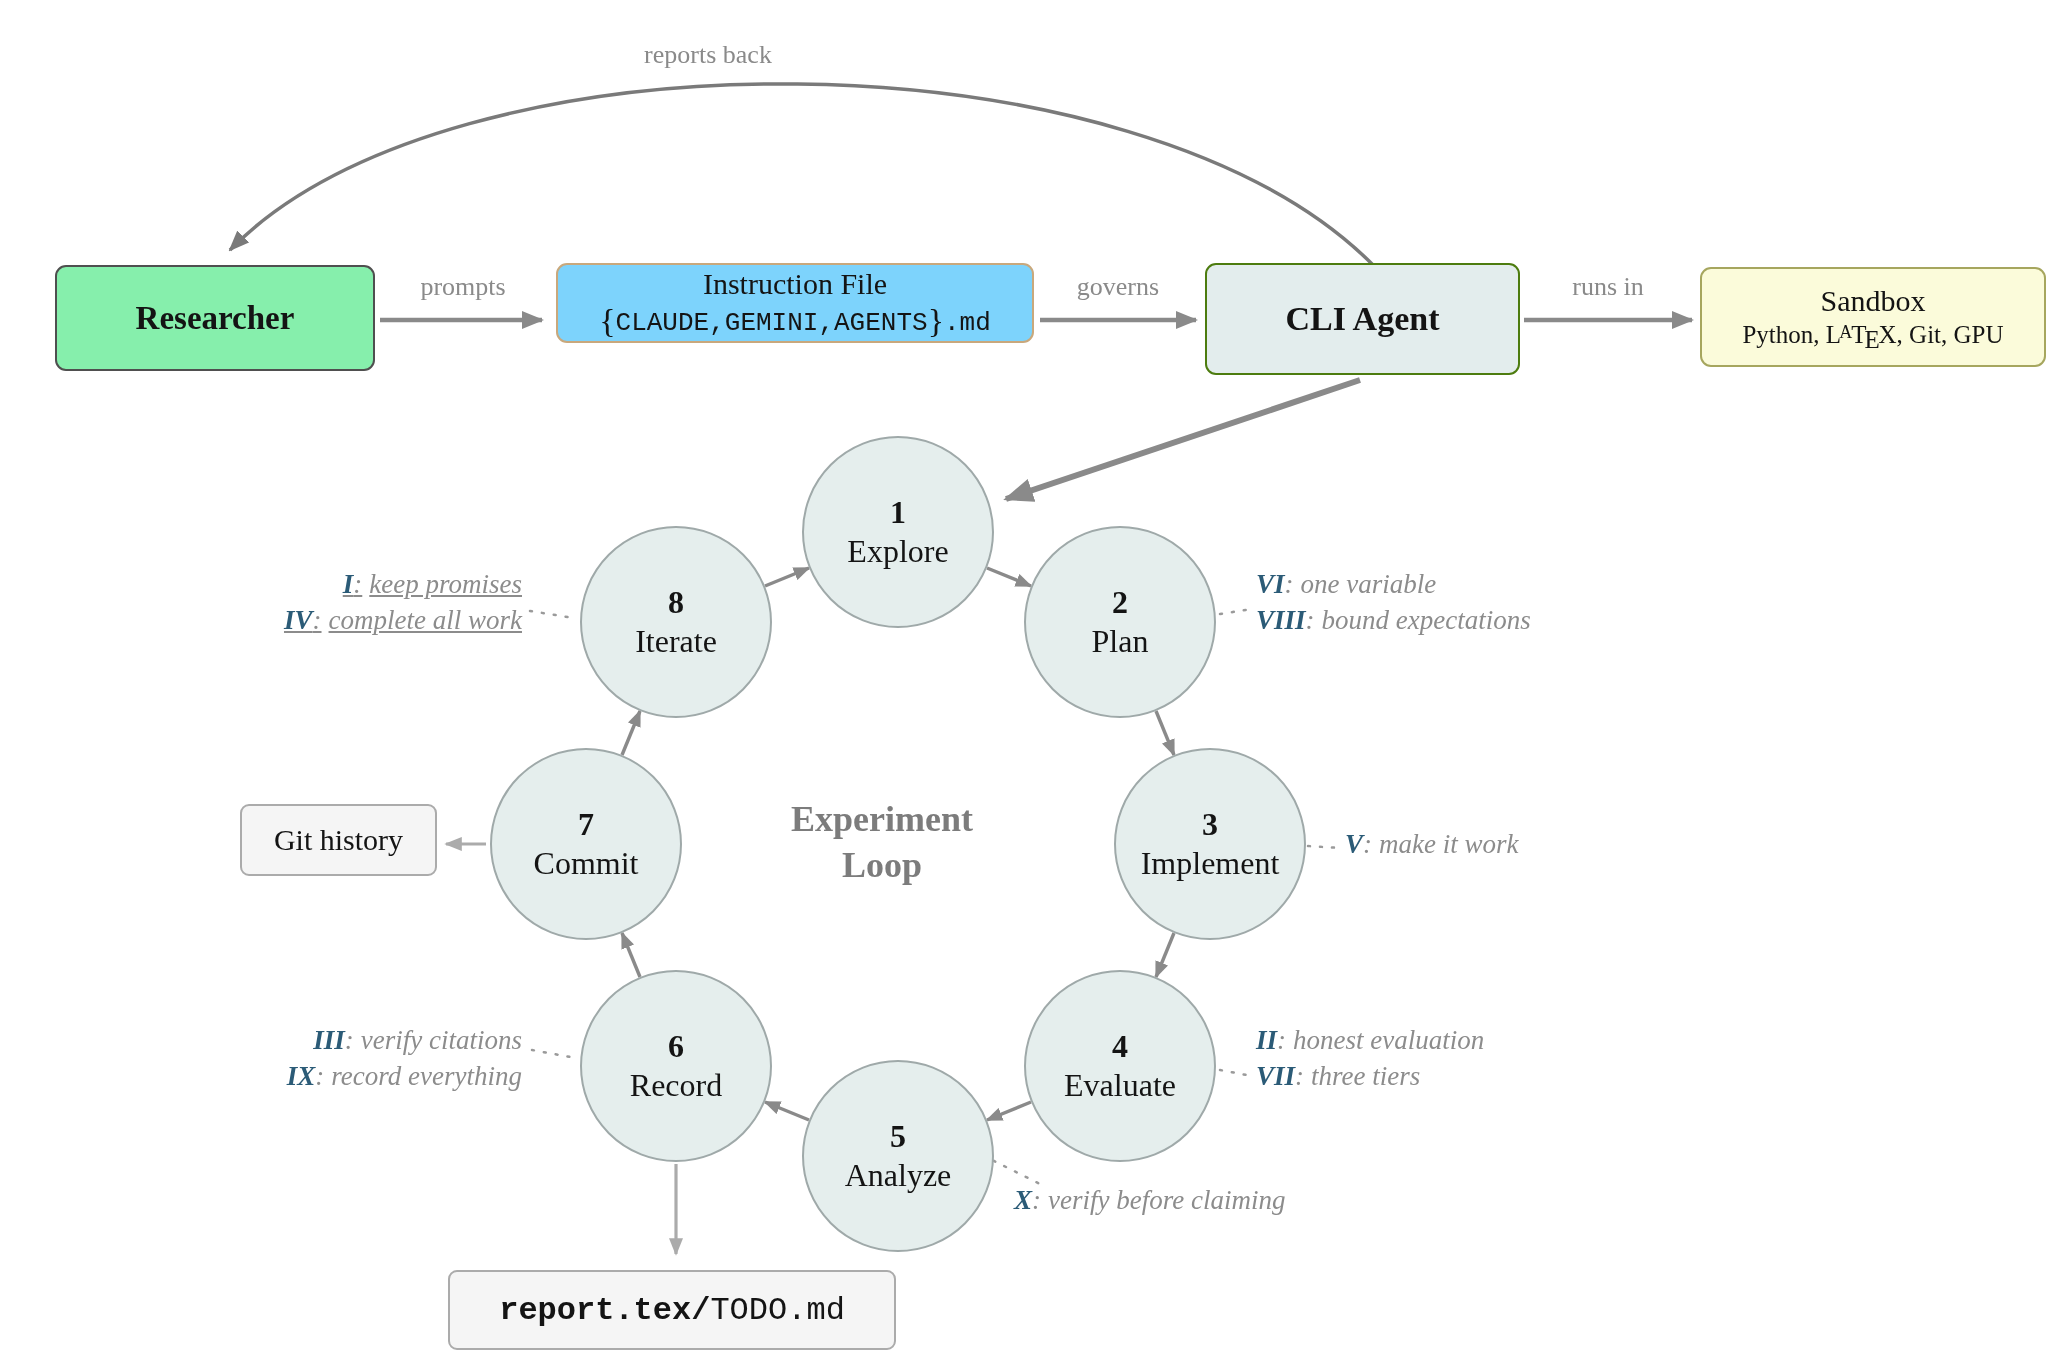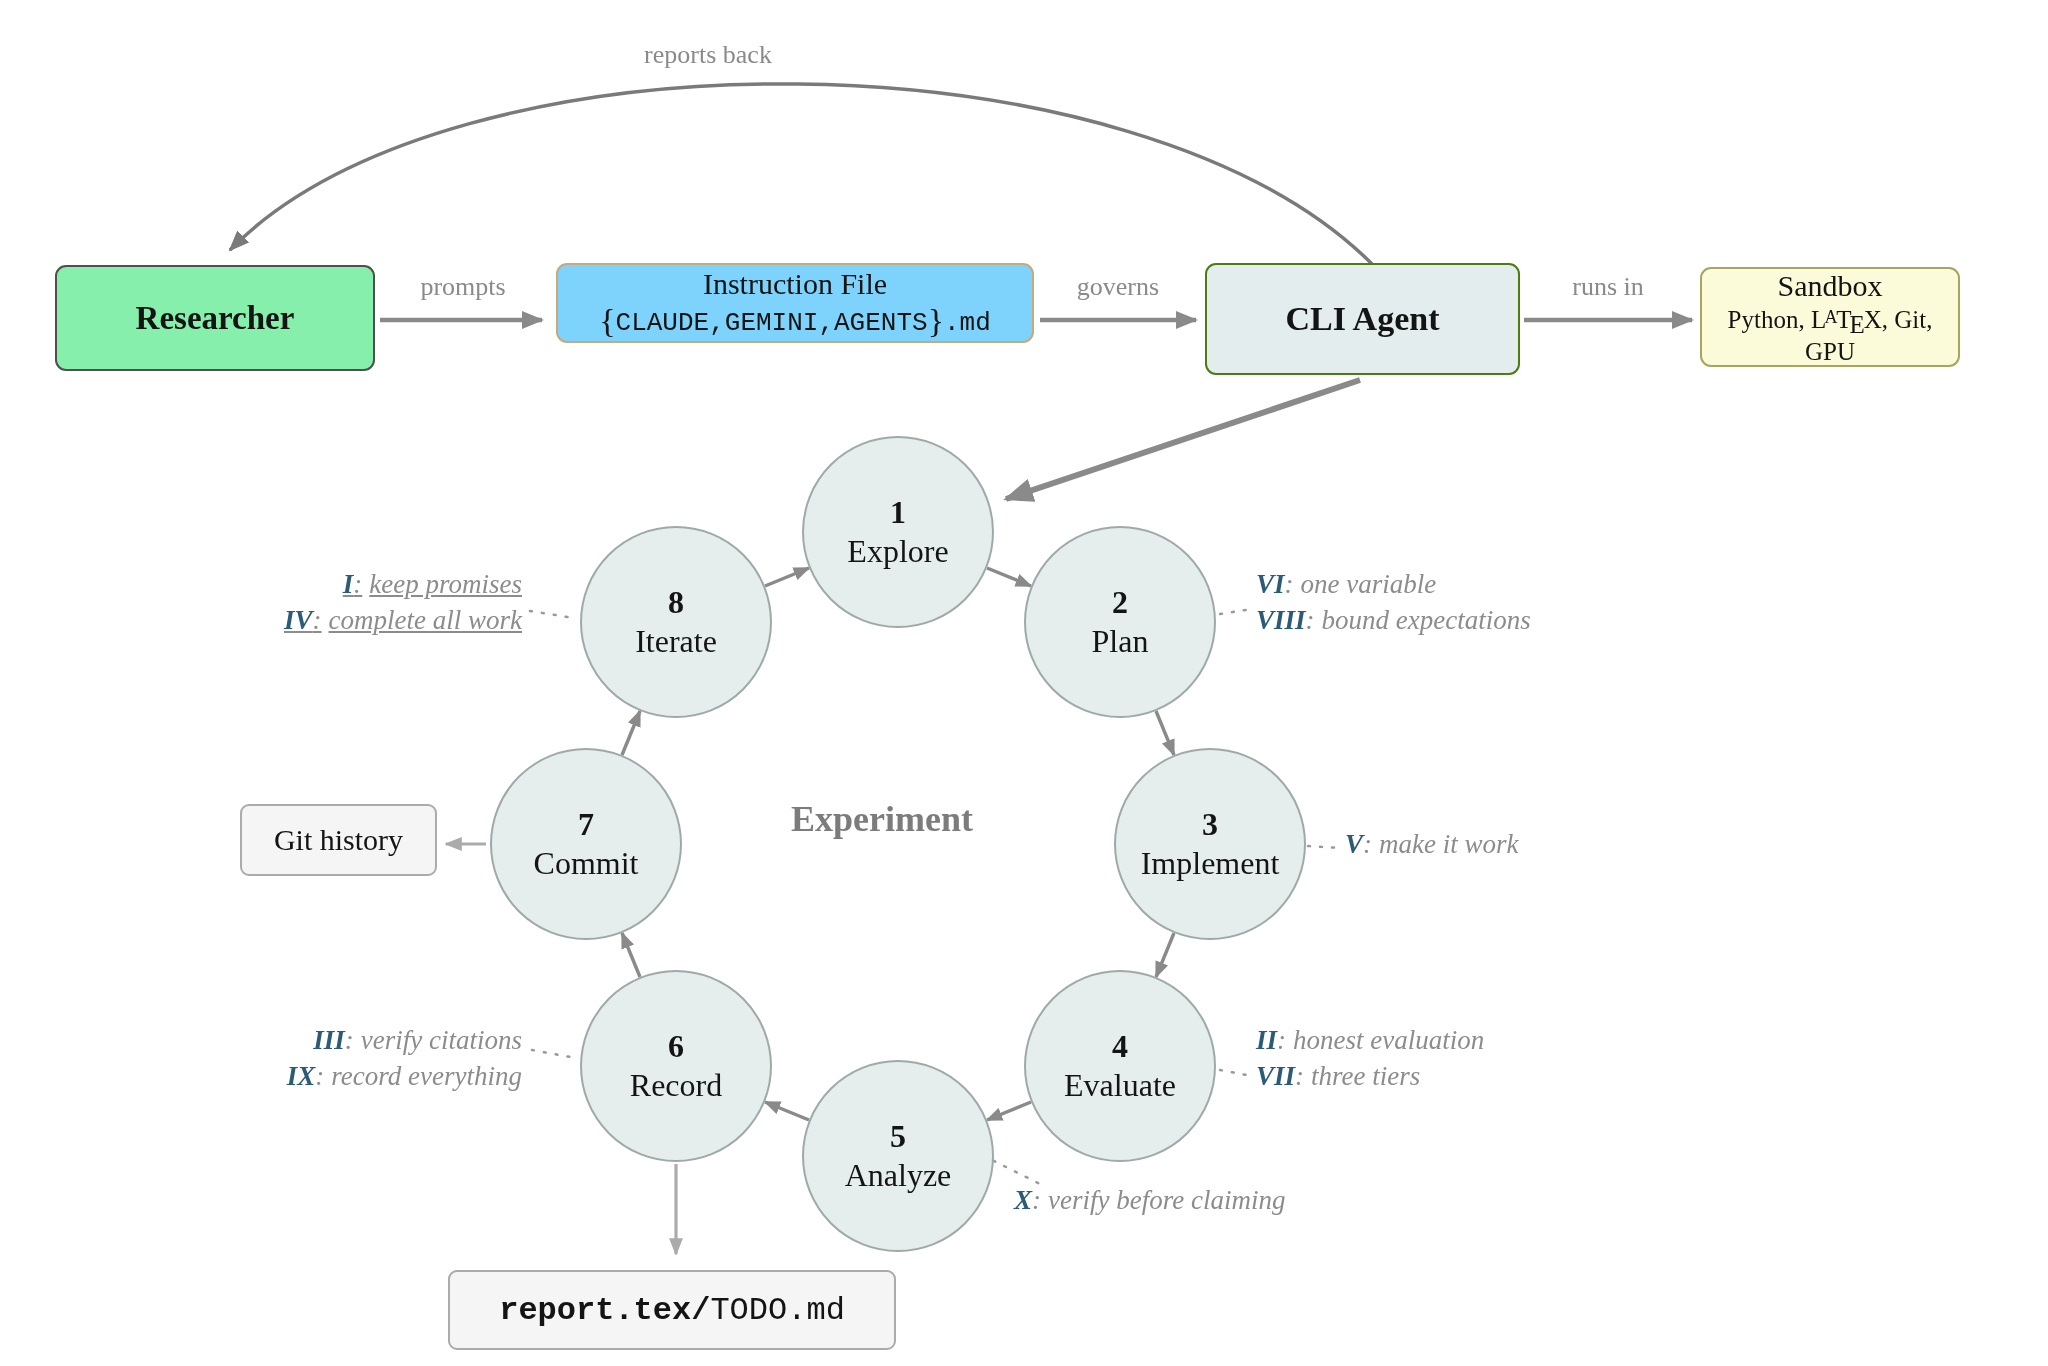--- a/index.html
+++ b/index.html
@@ -13,21 +13,21 @@
     border-radius:11px;box-sizing:border-box;text-align:center;color:#141414;
   }
   #researcher{left:55px;top:265px;width:320px;height:106px;background:#86efac;border:2.5px solid #4F4F4F;}
   #researcher .big{font-weight:bold;font-size:33px;}
   #instruction{left:556px;top:263px;width:478px;height:80px;background:#7dd3fc;border:2px solid #C9A87C;}
   .inst-title{font-size:30px;line-height:38px;}
   .inst-sub{font-family:"Liberation Mono",monospace;font-size:26px;line-height:36px;}
   .inst-sub .brace{font-family:"Liberation Serif",serif;font-size:34px;vertical-align:-2px;}
   #cli{left:1205px;top:263px;width:315px;height:112px;background:#E3EDED;border:2px solid #4d7c0f;}
   #cli .big{font-weight:bold;font-size:34px;}
-  #sandbox{left:1700px;top:267px;width:260px;height:100px;background:#FBFBDA;border:2px solid #A6A65E;}
+  #sandbox{left:1700px;top:267px;width:346px;height:100px;background:#FBFBDA;border:2px solid #A6A65E;}
   .sb-title{font-size:30px;line-height:38px;}
   .sb-sub{font-size:25px;line-height:30px;}
   .latex-a{display:inline-block;font-size:0.72em;transform:translateY(-0.28em);margin-left:-0.10em;margin-right:-0.06em;}
   .latex-e{display:inline-block;transform:translateY(0.2em);margin-left:-0.08em;margin-right:-0.05em;}
   .edge-label{position:absolute;color:#8a8a8a;font-size:26px;text-align:center;}
   .node{
     position:absolute;width:192px;height:192px;border-radius:50%;
     background:#E5EEED;border:2px solid #9FA9A9;box-sizing:border-box;
     display:flex;flex-direction:column;align-items:center;justify-content:center;color:#141414;
   }
@@ -145,20 +145,21 @@
     <span class="num">7</span>
     <span class="lbl">Commit</span>
   </div>
   <div class="node" style="left:580px;top:526px;">
     <span class="num">8</span>
     <span class="lbl">Iterate</span>
   </div>
 
   <div class="loop-title">
     <div>Experiment</div>
+    <div>Loop</div>
   </div>
 
   <div class="ann" style="right:1526px;top:566px;text-align:right;text-decoration:underline;">
     <div><span class="rn">I</span><span>:</span><span class="at">keep promises</span></div>
     <div><span class="rn">IV</span><span>:</span><span class="at">complete all work</span></div>
   </div>
 
   <div class="ann" style="left:1256px;top:566px;">
     <div><span class="rn">VI</span><span>:</span><span class="at">one variable</span></div>
     <div><span class="rn">VIII</span><span>:</span><span class="at">bound expectations</span></div>

